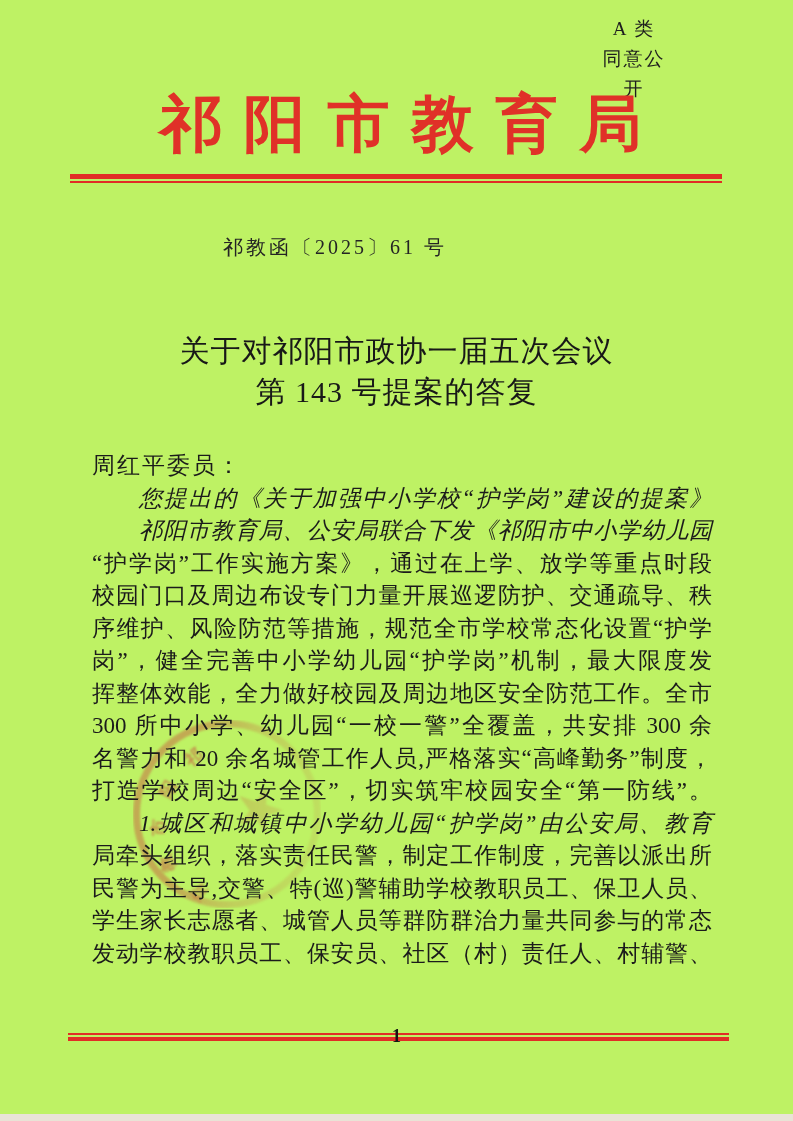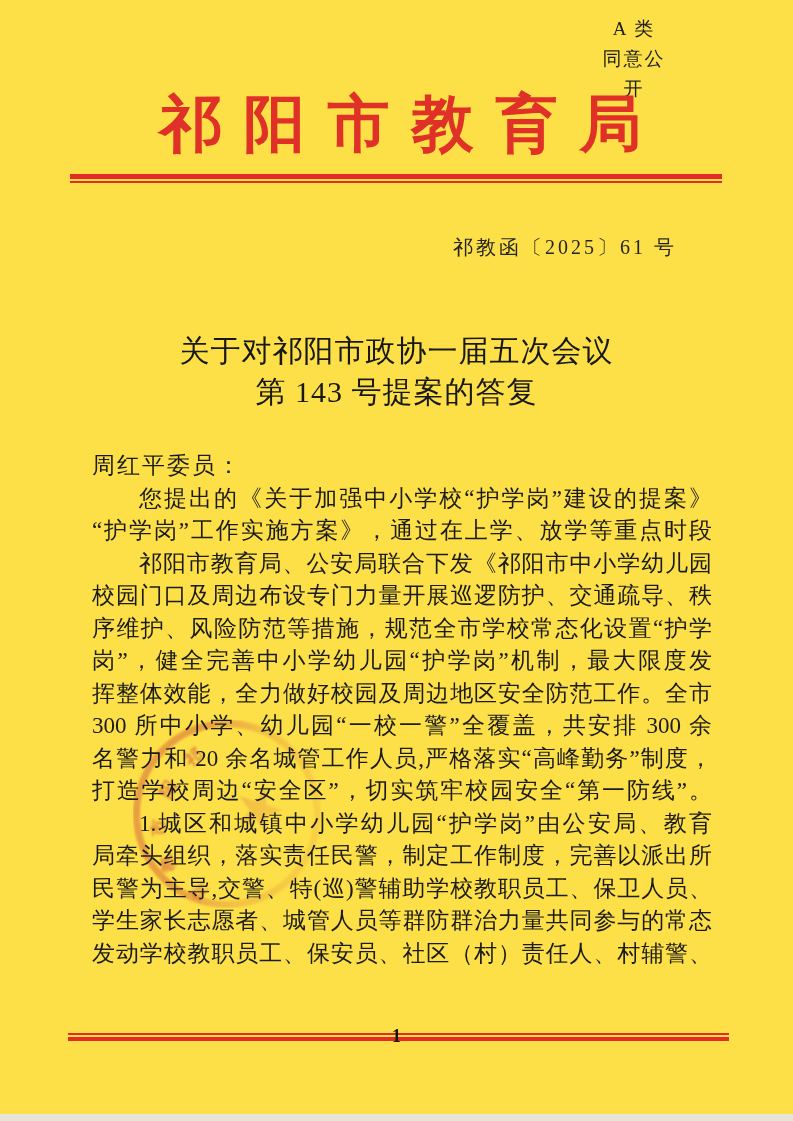--- a/index.html
+++ b/index.html
@@ -4,21 +4,21 @@
 <style>
   html,body{margin:0;padding:0;}
   body{
     width:793px;height:1121px;
     background:#f3f1ec;
     font-family:"Liberation Serif","DejaVu Serif",serif;
     position:relative;overflow:hidden;
   }
   .page{
     position:absolute;inset:0;
-    background:#fde047;
+    background:#bef264;
   }
   
   .scan-edge{
     position:absolute;left:0;right:0;bottom:0;height:7px;
     background:#e9e3d6;
   }
   
   .corner{
     position:absolute;top:14px;right:118px;width:82px;
     font-size:19px;line-height:30px;color:#1e1e1e;
@@ -35,42 +35,42 @@
     letter-spacing:22px;text-indent:22px;
     line-height:76px;
   }
   .rule-top{
     position:absolute;top:174px;left:70px;right:71px;
     height:2px;
     border-top:5px solid #e12d26;
     border-bottom:2px solid #e12d26;
   }
   .doc-number{
-    position:absolute;top:234px;left:0;right:116px;
-    text-align:right;
+    position:absolute;top:234px;left:0;right:123px;
+    text-align:center;
     font-size:20px;color:#242424;letter-spacing:3px;
   }
   .doc-title{
     position:absolute;top:330px;left:0;right:0;
     text-align:center;
     font-size:30px;font-weight:normal;color:#181818;
     line-height:41px;letter-spacing:1px;
   }
   .body-text{
     position:absolute;top:450px;left:92px;width:620px;
     font-size:23px;color:#1b1b1b;
   }
   .bline{
     height:32.5px;line-height:32.5px;
     text-align:justify;text-align-last:justify;
     text-justify:inter-character;
     white-space:nowrap;
   }
   .bline.noFill{text-align:right;text-align-last:left;letter-spacing:2px;}
-  .bline.indent{padding-left:47px;}
+  .bline.indent{padding-left:47px;font-style:italic;}
   
   .rule-bottom{
     position:absolute;top:1033px;left:68px;right:64px;
     height:2px;
     border-top:2px solid #e12d26;
     border-bottom:4px solid #e12d26;
   }
   .page-num{
     position:absolute;top:1026px;left:0;right:0;
     text-align:center;
@@ -131,22 +131,22 @@
     <span class="arcchar a1">祁</span>
     <span class="arcchar a2">阳</span>
     <span class="arcchar a3">市</span>
     <span class="arcchar a4">教</span>
     <span class="arcchar a5">育</span>
   </div>
 
   <div class="body-text" id="body-text">
       <div class="bline noFill">周红平委员：</div>
       <div class="bline indent">您提出的《关于加强中小学校“护学岗”建设的提案》</div>
+      <div class="bline indent">祁阳市教育局、公安局联合下发《祁阳市中小学幼儿园</div>
       <div class="bline">“护学岗”工作实施方案》，通过在上学、放学等重点时段</div>
-      <div class="bline indent">祁阳市教育局、公安局联合下发《祁阳市中小学幼儿园</div>
       <div class="bline">校园门口及周边布设专门力量开展巡逻防护、交通疏导、秩</div>
       <div class="bline">序维护、风险防范等措施，规范全市学校常态化设置“护学</div>
       <div class="bline">岗”，健全完善中小学幼儿园“护学岗”机制，最大限度发</div>
       <div class="bline">挥整体效能，全力做好校园及周边地区安全防范工作。全市</div>
       <div class="bline">300 所中小学、幼儿园“一校一警”全覆盖，共安排 300 余</div>
       <div class="bline">名警力和 20 余名城管工作人员,严格落实“高峰勤务”制度，</div>
       <div class="bline">打造学校周边“安全区”，切实筑牢校园安全“第一防线”。</div>
       <div class="bline indent">1.城区和城镇中小学幼儿园“护学岗”由公安局、教育</div>
       <div class="bline">局牵头组织，落实责任民警，制定工作制度，完善以派出所</div>
       <div class="bline">民警为主导,交警、特(巡)警辅助学校教职员工、保卫人员、</div>

